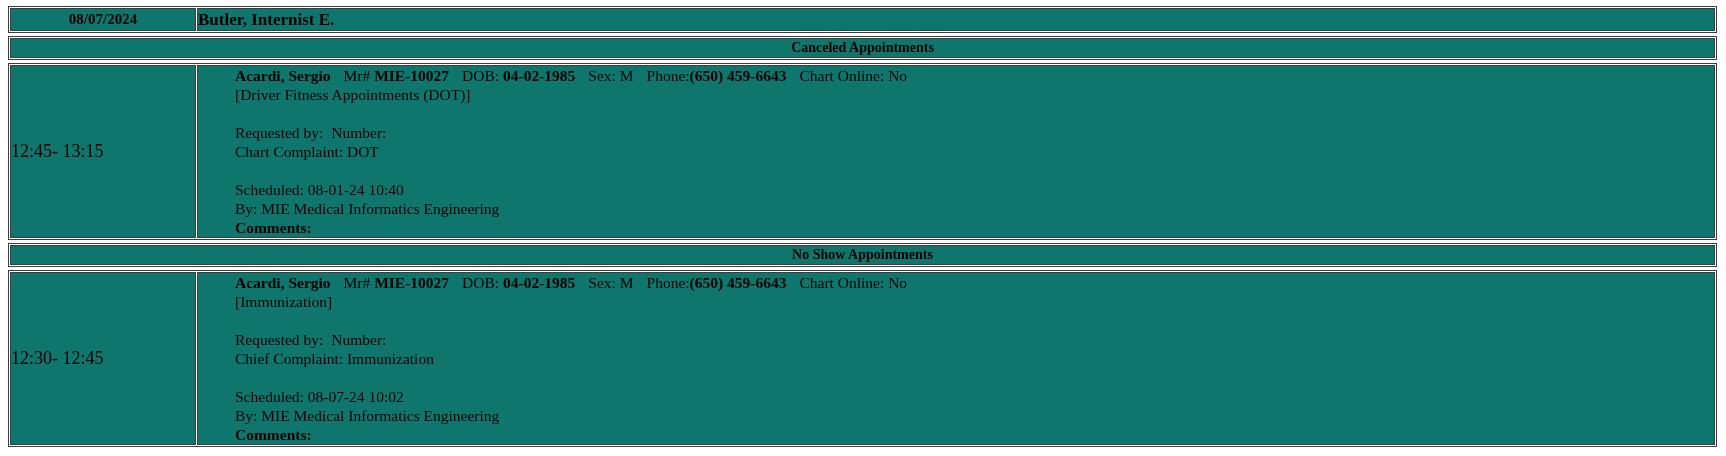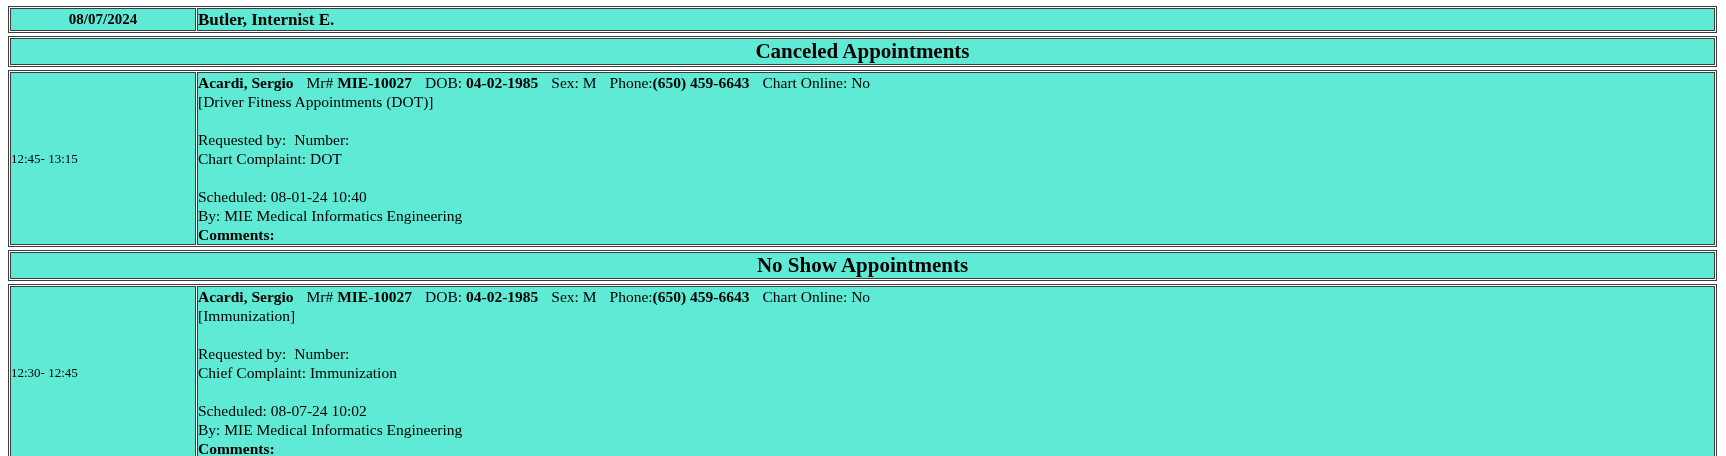--- a/index.html
+++ b/index.html
@@ -11,28 +11,28 @@
     color: #000000;
   }
   table.rpt {
     table-layout: fixed;
     width: 1709px;
     border-collapse: separate;
     border-spacing: 1px;            
     border: 1px solid #3d3d3d;
     margin: 0 0 3px 0;
   }
-  table.rpt td { border: 1px solid #3d3d3d; background: #5eead4; padding: 0; }
+  table.rpt td { border: 1px solid #3d3d3d; background: #0f766e; padding: 0; }
   td.c1 { width: 186px; }
   .hdr-date   { text-align: center; font-weight: bold; font-size: 15px;  height: 23px; vertical-align: middle; }
   .hdr-provider { text-align: left; font-weight: bold; font-size: 17px; vertical-align: middle; }
-  table.band td { text-align: center; font-weight: bold; font-size: 21px; height: 20px; vertical-align: middle; }
-  .time-cell  { vertical-align: middle; font-size: 13px; padding: 2px 2px 2px 2px; }
+  table.band td { text-align: center; font-weight: bold; font-size: 14px; height: 20px; vertical-align: middle; }
+  .time-cell  { vertical-align: middle; font-size: 18px; padding: 2px 2px 2px 2px; }
   .detail-cell { vertical-align: top; font-size: 15.5px; line-height: 19px; padding: 1px 4px 2px 4px; }
-  .line { white-space: nowrap; }
+  .line { white-space: nowrap; margin-left: 37px; }
   .b { font-weight: bold; }
   .g  { margin-left: 13px; }
   .g2 { margin-left: 8px; }
 </style>
 </head>
 <body>
 
 <table class="rpt">
   <tbody>
       <tr>

